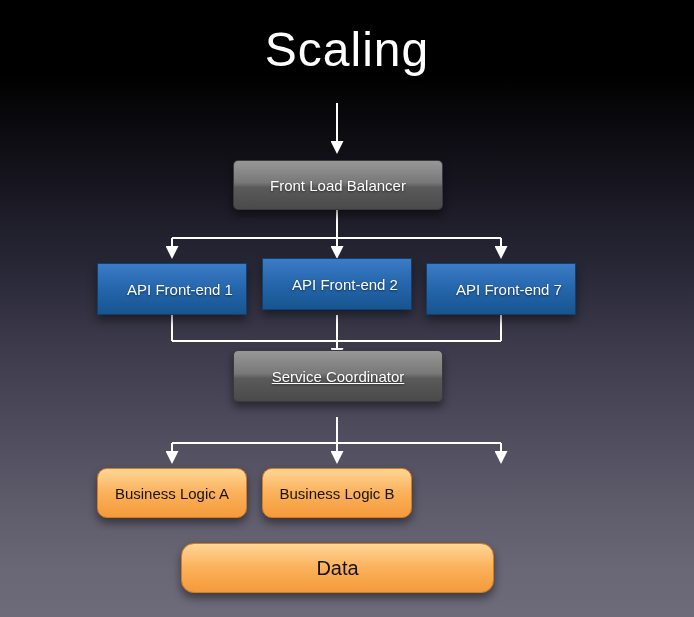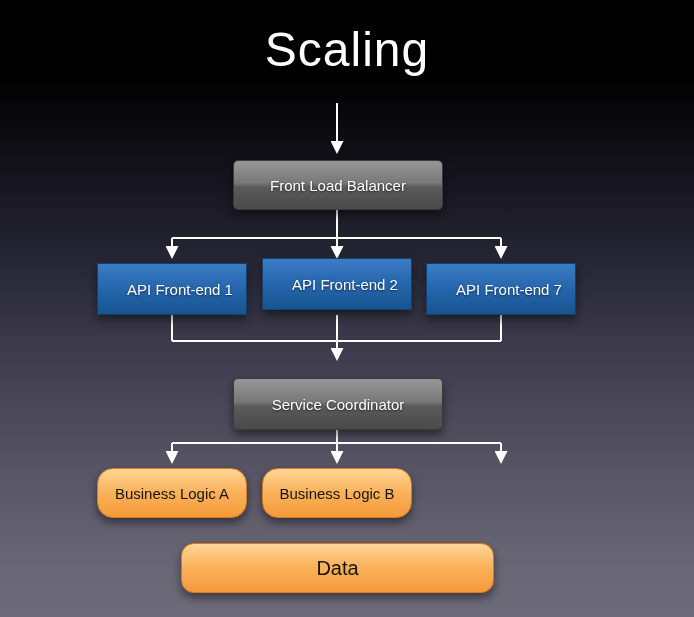--- a/index.html
+++ b/index.html
@@ -59,30 +59,30 @@
   .blue {
     background: linear-gradient(180deg, #3b7cc6 0%, #2565ab 50%, #175590 100%);
     border: 1px solid #11406e;
     border-radius: 0;
     padding-left: 16px;
   }
 
   .orange {
     background: linear-gradient(180deg, #fed697 0%, #fbb25c 48%, #f59a3a 100%);
     border: 1px solid #d67c1f;
-    border-radius: 16px;
+    border-radius: 10px;
     color: #161410;
     text-shadow: none;
   }
 
   .flb  { left: 233px; top: 160px; width: 210px; height: 50px; text-align: center; }
   .api1 { left:  97px; top: 263px; width: 150px; height: 52px; }
   .api2 { left: 262px; top: 258px; width: 150px; height: 52px; }
   .api3 { left: 426px; top: 263px; width: 150px; height: 52px; }
-  .sc   { left: 233px; top: 378px; width: 210px; height: 52px; }
+  .sc   { left: 233px; top: 350px; width: 210px; height: 52px; text-decoration: underline; }
   .bla  { left:  97px; top: 468px; width: 150px; height: 50px; }
   .blb  { left: 262px; top: 468px; width: 150px; height: 50px; }
   .blc  { left: 426px; top: 468px; width: 150px; height: 50px; }
 
   .data-box {
     left: 181px; top: 543px; width: 313px; height: 50px;
     border-radius: 13px;
     font-size: 20px;
   }
 </style>

